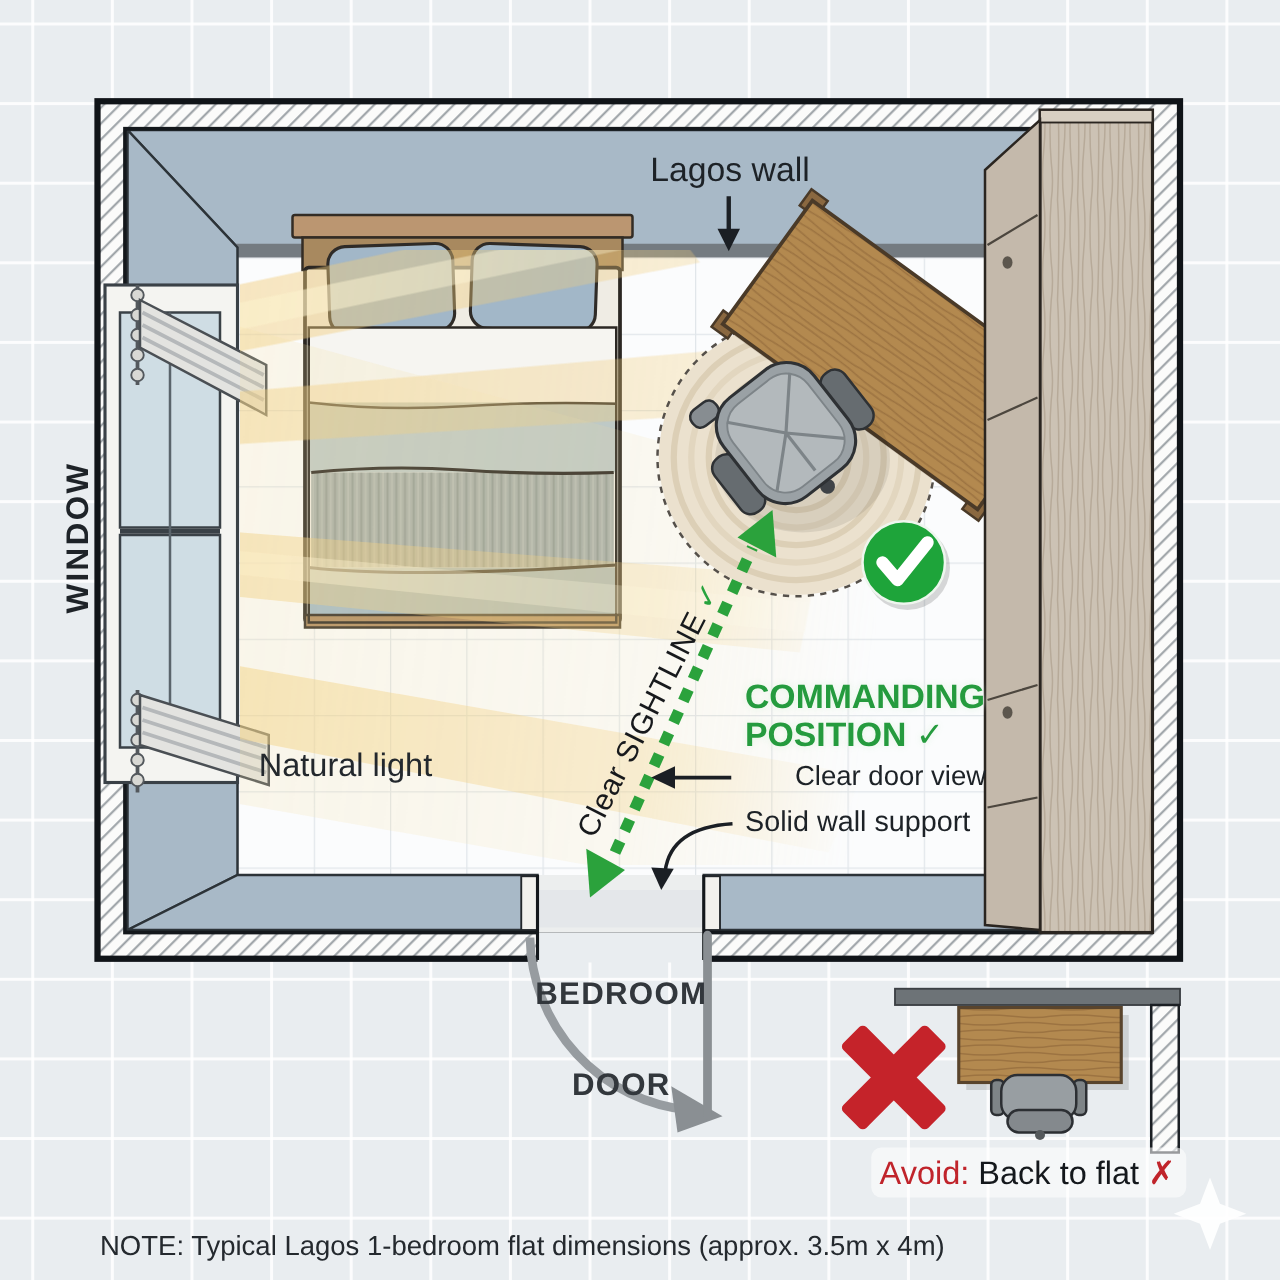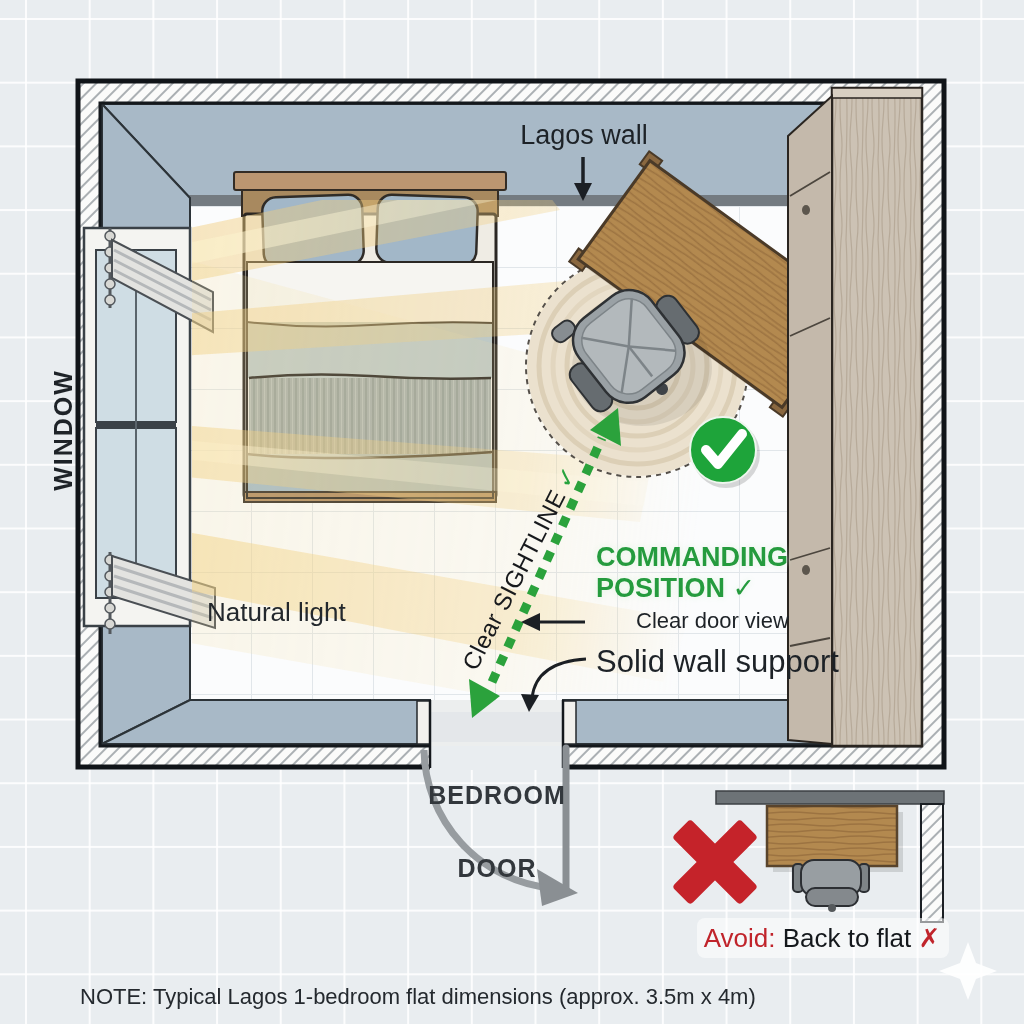--- a/index.html
+++ b/index.html
@@ -18,21 +18,21 @@
   .lbl-solid-wall{left:584px;top:136px;transform:translate(-50%,-50%);font-size:27px;font-weight:500;}
   .lbl-window{left:63px;top:430px;transform:translate(-50%,-50%) rotate(-90deg);
     font-size:25px;font-weight:700;letter-spacing:2px;color:#1e2328;}
   .lbl-sightline{left:520px;top:568px;transform:translate(-50%,-50%) rotate(-63deg);
     font-size:24px;font-weight:500;color:#17191c;letter-spacing:.5px;}
   .lbl-sightline .chk{color:#27a33d;font-weight:700;margin-left:6px;}
   .lbl-commanding{left:596px;top:542px;font-size:27px;font-weight:700;color:#259b3e;
     text-shadow:0 0 6px rgba(224,245,224,.9);}
   .lbl-commanding span{display:block;}
   .lbl-clear-door{left:596px;top:608px;font-size:22px;margin-left:40px;}
-  .lbl-wall-support{left:596px;top:644px;font-size:31px;}
+  .lbl-wall-support{left:596px;top:644px;font-size:23px;}
   .lbl-natural{left:207px;top:598px;font-size:26px;color:#23282d;}
   .lbl-natural span{display:block;}
   .lbl-bedroom-door{left:497px;top:810px;transform:translate(-50%,-50%);
     font-size:25px;font-weight:600;color:#32373c;text-align:center;letter-spacing:1px;}
   .lbl-bedroom-door span{display:block;margin-top:44px;}
   .lbl-avoid{left:822px;top:939px;transform:translate(-50%,-50%);font-size:26px;color:#14181c;}
   .lbl-avoid .avoid{color:#c0242b;font-weight:400;margin-top:42px;}
   .lbl-avoid .mark{color:#c0242b;font-weight:700;}
   .lbl-note{left:80px;top:984px;font-size:22px;color:#24292e;}
 </style>

